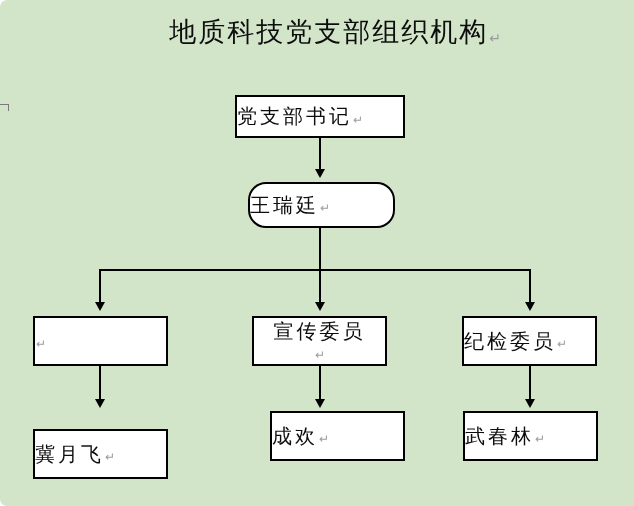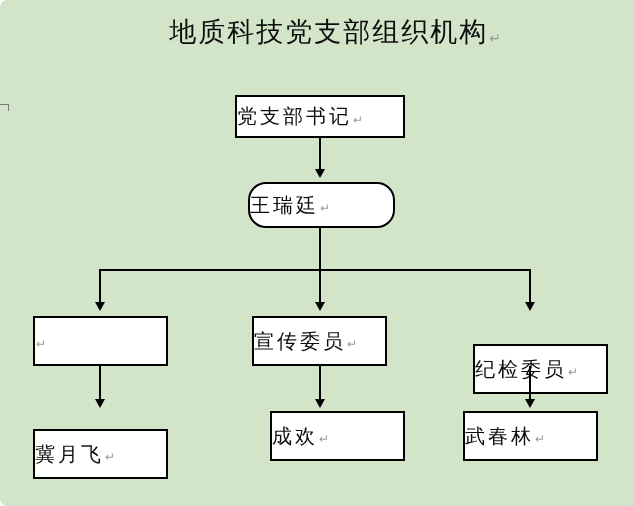--- a/index.html
+++ b/index.html
@@ -46,22 +46,22 @@
     position:absolute;
     width:0;height:0;
     border-left:5px solid transparent;
     border-right:5px solid transparent;
     border-top:9px solid #000000;
   }
   
   #node-root-role {left:235px;top:95px; width:166px;height:39px;}
   #node-root-name {left:248px;top:182px;width:143px;height:42px;border-radius:18px;}
   #node-role-0{left:33px; top:316px;width:131px;height:46px;}
-  #node-role-1{left:252px;top:316px;width:131px;height:46px;}
-  #node-role-2{left:473px;top:316px;width:131px;height:46px;margin-top:28px;}
+  #node-role-1{left:252px;top:316px;width:131px;height:46px;flex-direction:column;}
+  #node-role-2{left:462px;top:316px;width:131px;height:46px;}
   #node-name-0{left:33px; top:429px;width:131px;height:46px;}
   #node-name-1{left:270px;top:411px;width:131px;height:46px;}
   #node-name-2{left:463px;top:411px;width:131px;height:46px;}
   
   #l-root    {left:319px;top:137px;width:2px;height:34px;}
   #h-root    {left:315px;top:169px;}
   #l-name    {left:319px;top:228px;width:2px;height:43px;}
   #l-horiz   {left:99px; top:269px;width:432px;height:2px;}
   #l-drop-0  {left:99px; top:271px;width:2px;height:33px;}
   #l-drop-1  {left:319px;top:271px;width:2px;height:33px;}

